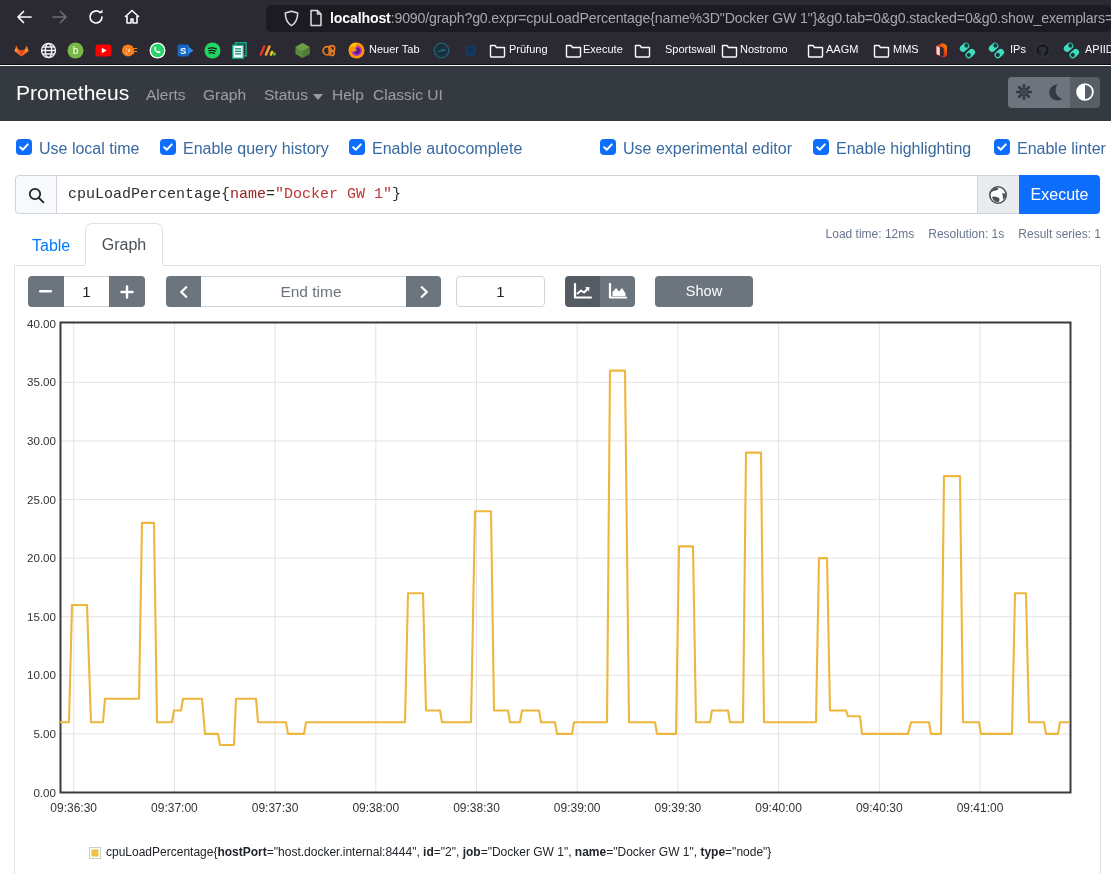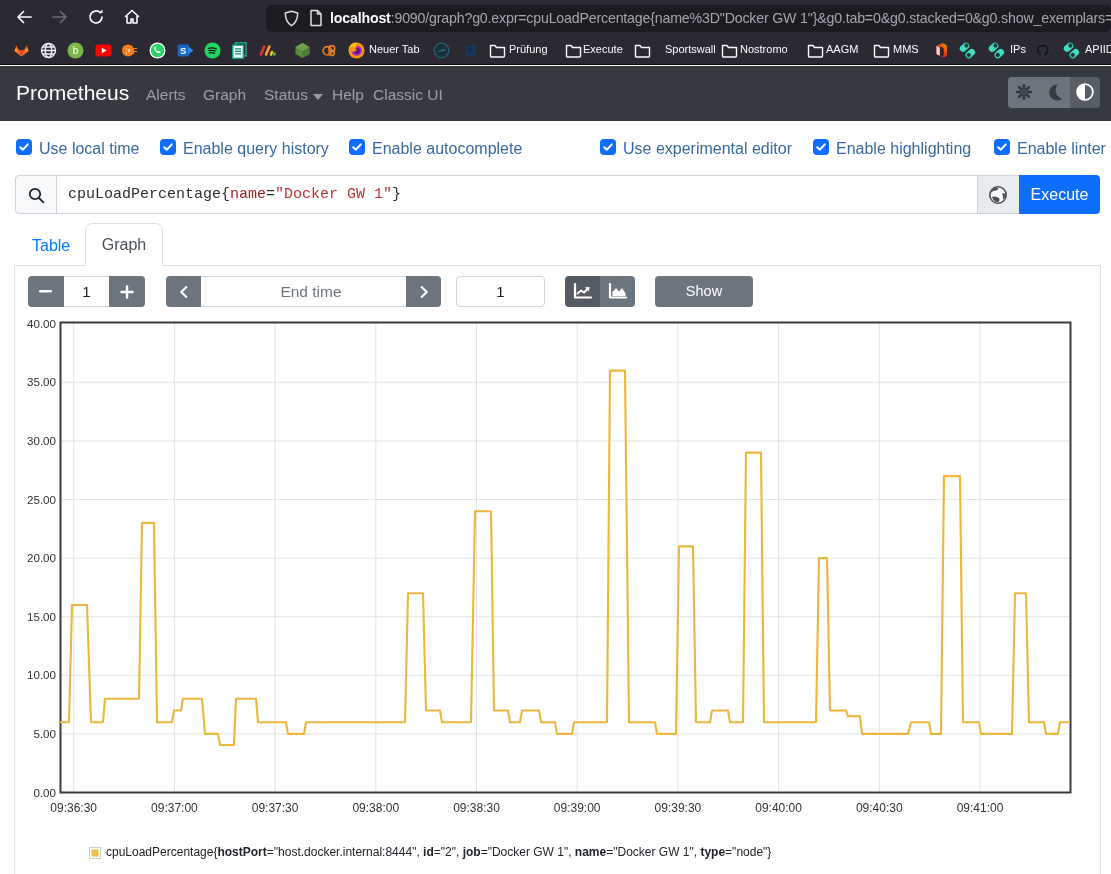--- a/index.html
+++ b/index.html
@@ -312,20 +312,21 @@
     <div id="qtext">cpuLoadPercentage{<span style="color:#9a2121">name</span>=<span style="color:#c03434">"Docker GW 1"</span>}</div>
     <div id="gaddon">
       <svg style="position:absolute;left:9px;top:8px" width="22" height="22" viewBox="0 0 22 22">
         <circle cx="11" cy="11" r="8.2" fill="#fff" stroke="#495057" stroke-width="1.6"></circle>
         <path fill="#495057" d="M4 9c2-3 5-2 7-3.5C12.5 4.5 10 3.5 8 4 5.5 5 4 7 4 9zM5 13c1.5-1 4-.5 6 .5 2.5 1.3 1.5 3.5.5 4.5-3 .3-5.8-2-6.5-5zM15 9.5c1.5-.5 2.8 0 3.8 1-.3 2.5-1.3 4-2.8 5-.5-2 .5-4-1-6z"></path>
       </svg>
     </div>
     <div id="execbtn">Execute</div>
   </div>
 
+  <div id="resinfo"><span>Load time: 12ms</span><span>Resolution: 1s</span><span>Result series: 1</span></div>
   <div id="panel"></div>
   <div id="tabrow">
     <div id="tabtable">Table</div>
     <div id="tabgraph">Graph</div>
   </div>
 
   <div id="controls">
       <div class="btn" style="left:28px;width:36px;border-radius:4px 0 0 4px">
         <svg style="position:absolute;left:11px;top:14px" width="14" height="3">
           <rect width="13" height="2.4" rx="1.2" fill="#fff"></rect>

